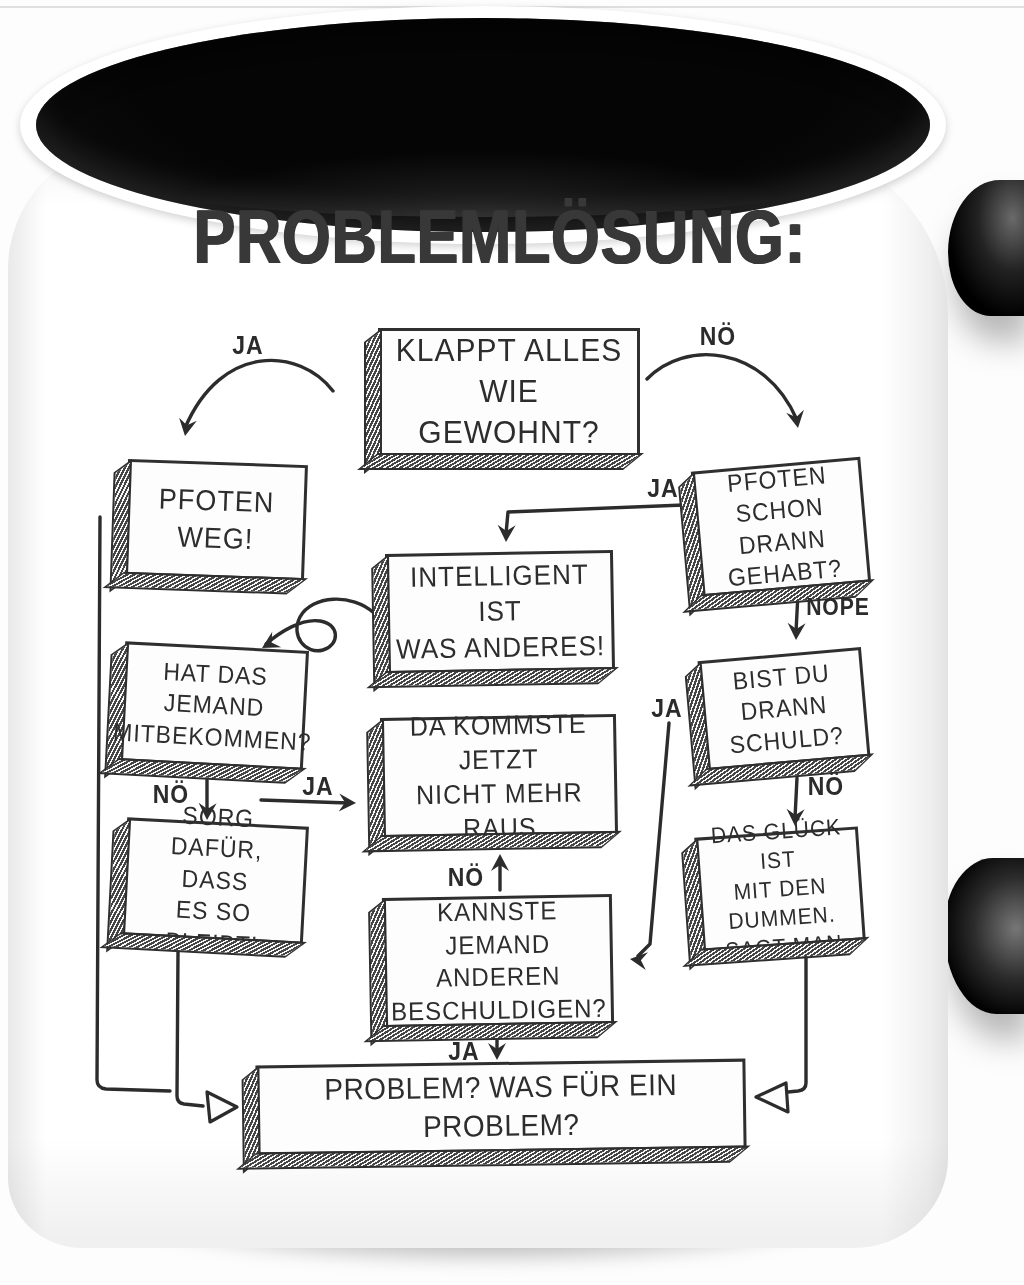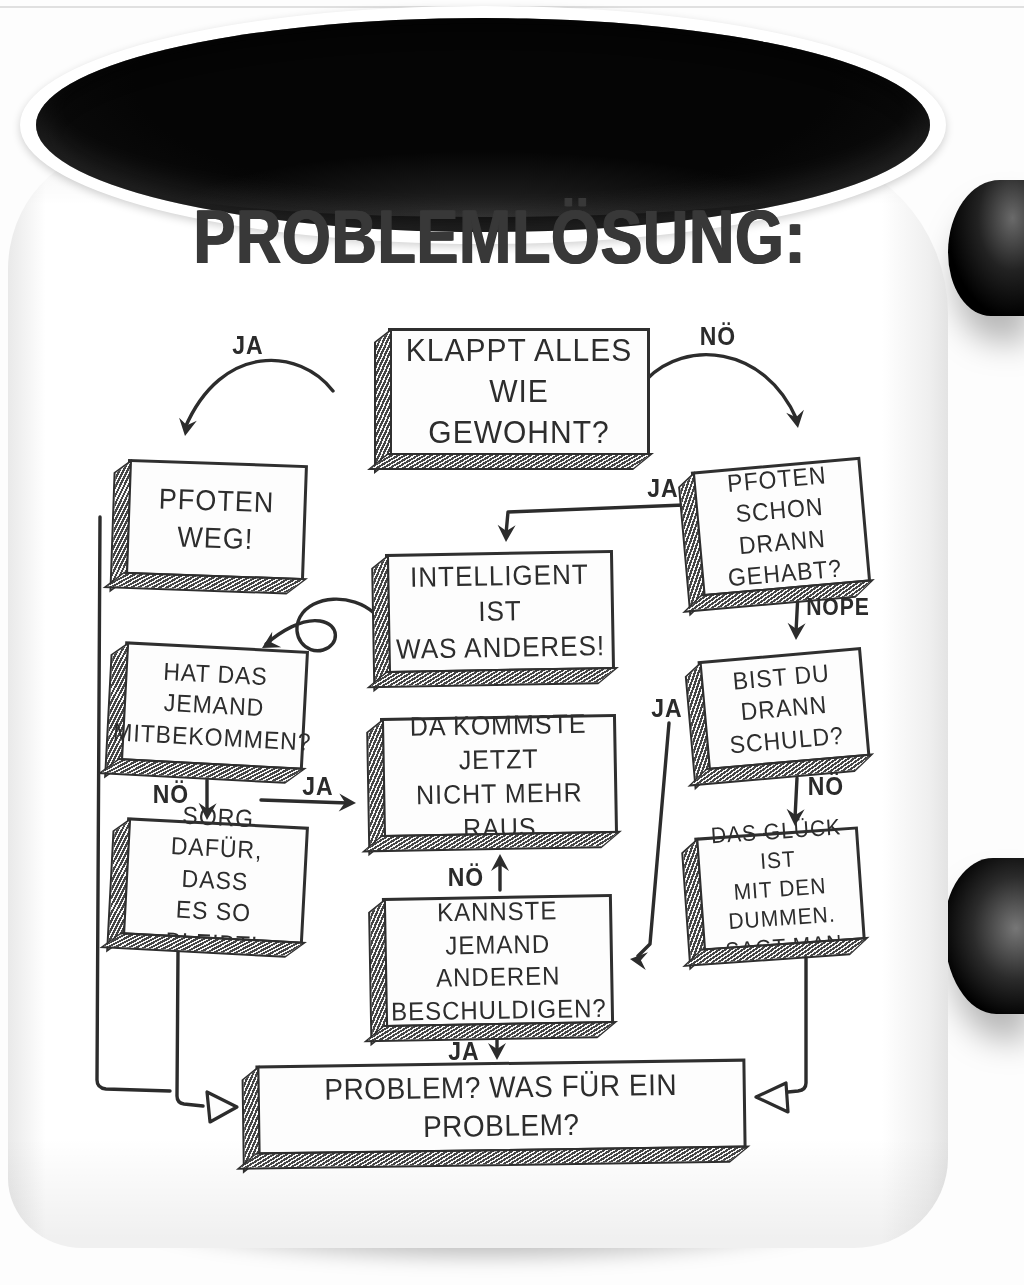--- a/index.html
+++ b/index.html
@@ -42,21 +42,21 @@
       display:flex;align-items:center;justify-content:center;text-align:center;box-sizing:border-box;}
   .fbox::before{content:"";position:absolute;left:-17px;top:-3px;width:14px;height:calc(100% + 6px);
       background:repeating-linear-gradient(125deg,#f8f8f8 0 2px,#454545 2px 5px);
       border:2px solid #2f2f2f;transform:skewY(-38deg);transform-origin:100% 0;}
   .fbox::after{content:"";position:absolute;left:-3px;top:100%;width:calc(100% + 6px);height:13px;
       background:repeating-linear-gradient(115deg,#f8f8f8 0 2.5px,#454545 2.5px 6px);
       border:2px solid #2f2f2f;transform:skewX(-51deg);transform-origin:0 0;}
   .fbox span{white-space:pre-line;line-height:1.28;letter-spacing:1px;color:#2d2d2d;
       transform:scaleY(1.07);display:block;padding:2px 6px;}
 
-  .n-klappt      {left:388px;top:328px;width:262px;height:128px;}                      .n-klappt span{font-size:30px;}
+  .n-klappt      {left:378px;top:328px;width:262px;height:128px;}                      .n-klappt span{font-size:30px;}
   .n-pfoten-weg  {left:126px;top:462px;width:180px;height:116px;transform:rotate(2deg);}  .n-pfoten-weg span{font-size:27px;}
   .n-pfoten-schon{left:696px;top:464px;width:170px;height:126px;transform:rotate(-5deg);} .n-pfoten-schon span{font-size:23px;}
   .n-intelligent {left:386px;top:552px;width:228px;height:120px;transform:rotate(-1deg);} .n-intelligent span{font-size:26px;}
   .n-hat-das     {left:122px;top:646px;width:184px;height:120px;transform:rotate(3deg);}  .n-hat-das span{font-size:23px;}
   .n-bist-du     {left:702px;top:654px;width:164px;height:110px;transform:rotate(-5deg);} .n-bist-du span{font-size:23px;}
   .n-da-kommste  {left:381px;top:716px;width:236px;height:120px;transform:rotate(-1deg);} .n-da-kommste span{font-size:25px;}
   .n-sorg        {left:124px;top:822px;width:182px;height:118px;transform:rotate(3deg);}  .n-sorg span{font-size:23px;}
   .n-das-glueck  {left:698px;top:832px;width:164px;height:114px;transform:rotate(-4deg);} .n-das-glueck span{font-size:21px;}
   .n-kannste     {left:383px;top:896px;width:230px;height:130px;transform:rotate(-1deg);} .n-kannste span{font-size:24px;}
   .n-problem     {left:256px;top:1062px;width:490px;height:90px;transform:rotate(-.8deg);} .n-problem span{font-size:28px;letter-spacing:.5px;}

